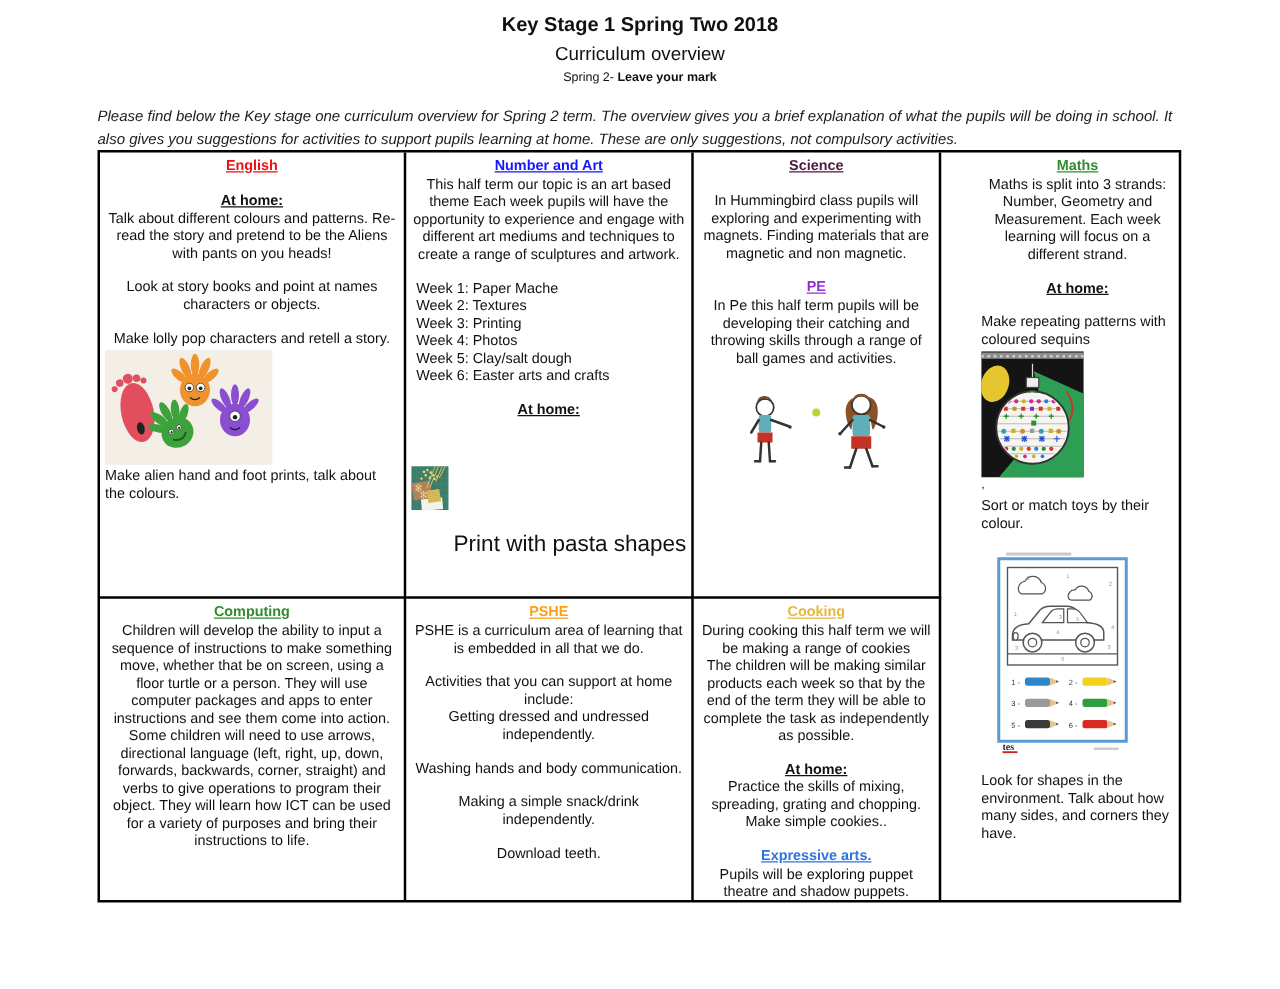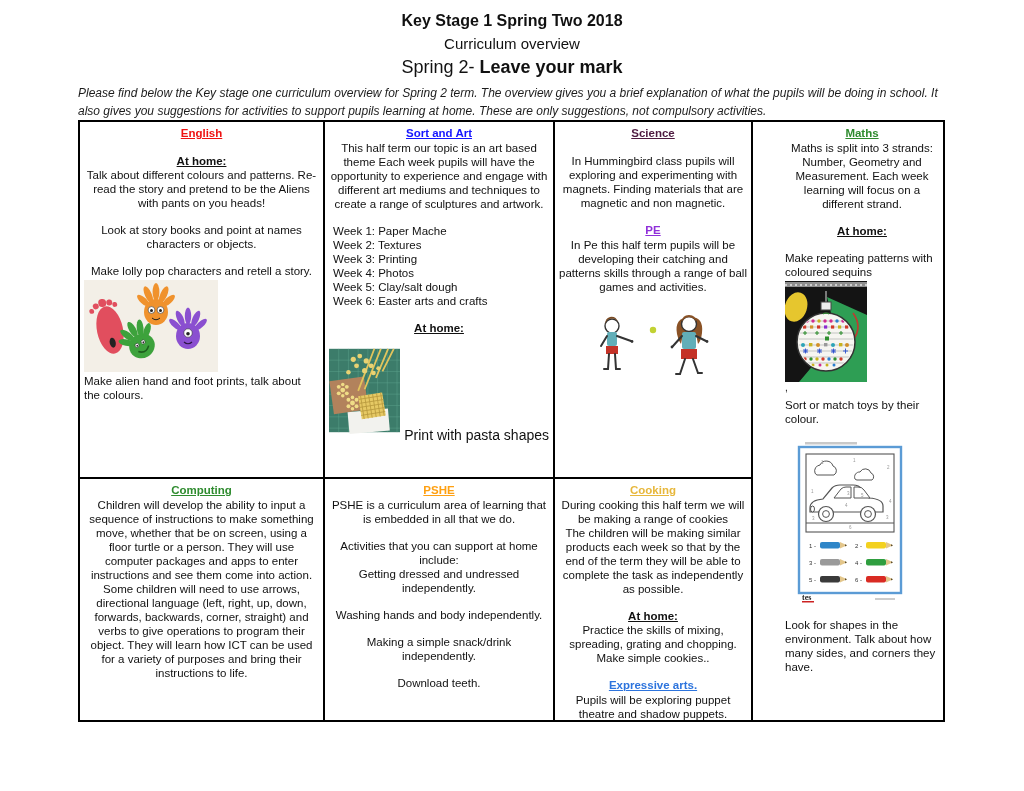--- a/index.html
+++ b/index.html
@@ -2,21 +2,21 @@
 <html><head>
 <meta charset="utf-8">
 <style>
   * { box-sizing: border-box; margin: 0; padding: 0; }
   html, body { width: 1024px; height: 791px; background: #ffffff; }
   body { position: relative; font-family: "Liberation Sans", sans-serif; color: #111; }
 
   .header { position: absolute; top: 12px; left: 0; width: 1024px; text-align: center; }
   .header .t1 { font-size: 16px; font-weight: bold; margin-bottom: 5px; }
   .header .t2 { font-size: 15px; margin-bottom: 5px; }
-  .header .t3 { font-size: 18px; }
+  .header .t3 { font-size: 10px; }
   .header .t3 .bold { font-weight: bold; }
 
   .intro { position: absolute; top: 84px; left: 78px; width: 868px;
            font-style: italic; font-size: 12px; line-height: 18px; color: #1c1c1c; }
 
   .table { position: absolute; left: 78px; top: 120px; width: 867px; height: 602px;
            border: 2px solid #000; display: grid;
            grid-template-columns: 245px 230px 198px 1fr;
            grid-template-rows: 357px 1fr; }
   .cell { border-right: 2px solid #000; border-bottom: 2px solid #000;
@@ -36,21 +36,21 @@
   .h-expressive { color: #2d74dd; }
 
   .c { text-align: center; }
   .l { text-align: left; }
   .gap { height: 13px; }
   .gap-s { height: 6px; }
   .athome { font-weight: bold; text-decoration: underline; text-align: center; }
   .weeks div { margin-left: 4px; }
   .img-block { display: block; margin-top: 2px; margin-bottom: 2px; }
   .pasta-row { display: flex; align-items: flex-end; gap: 4px; margin-top: 4px; }
-  .pasta-caption { font-size: 14px; white-space: nowrap; }
+  .pasta-caption { font-size: 18px; white-space: nowrap; }
   .stick-wrap { text-align: center; margin-top: 16px; }
   .tiny-comma { font-size: 10px; line-height: 8px; }
 </style>
 </head>
 <body>
 
 <div class="header">
   <div class="t1">Key Stage 1 Spring Two 2018</div>
   <div class="t2">Curriculum overview</div>
   <div class="t3"><span>Spring 2- </span><span class="bold">Leave your mark</span></div>
@@ -121,21 +121,21 @@
         </g>
         <circle cx="0" cy="-3" r="4.2" fill="#fff" stroke="#333" stroke-width="0.6"></circle>
         <circle cx="0" cy="-2.2" r="1.8" fill="#222"></circle>
         <path d="M-4,6 q4,3.5 8,0" stroke="#2a1540" stroke-width="1.2" fill="none"></path>
       </g>
     </svg>
     <div class="l">Make alien hand and foot prints, talk about the colours.</div>
   </div>
 
   <div class="cell">
-    <div class="h h-topic">Sort and Art</div>
+    <div class="h h-topic">Number and Art</div>
     <div class="c">This half term our topic is an art based theme Each week pupils will have the opportunity to experience and engage with different art mediums and techniques to create a range of sculptures and artwork.</div>
     <div class="gap"></div>
     <div class="weeks l">
       <div>Week 1: Paper Mache</div>
       <div>Week 2: Textures</div>
       <div>Week 3: Printing</div>
       <div>Week 4: Photos</div>
       <div>Week 5: Clay/salt dough</div>
       <div>Week 6: Easter arts and crafts</div>
     </div>
@@ -185,21 +185,21 @@
       <span class="pasta-caption">Print with pasta shapes</span>
     </div>
   </div>
 
   <div class="cell">
     <div class="h h-science">Science</div>
     <div class="gap"></div>
     <div class="c">In Hummingbird class pupils will exploring and experimenting with magnets. Finding materials that are magnetic and non magnetic.</div>
     <div class="gap"></div>
     <div class="h h-pe">PE</div>
-    <div class="c">In Pe this half term pupils will be developing their catching and patterns skills through a range of ball games and activities.</div>
+    <div class="c">In Pe this half term pupils will be developing their catching and throwing skills through a range of ball games and activities.</div>
     <div class="stick-wrap">
       <svg width="150" height="70" viewBox="0 0 150 70">
         <circle cx="34" cy="16" r="7" fill="#fff" stroke="#333" stroke-width="1.4"></circle>
         <path d="M27,15 a7,7 0 0 1 13,-3 q-2,-6 -8,-5 q-5,1 -5,8z" fill="#7a4a22"></path>
         <rect x="29" y="22" width="10" height="14" rx="2" fill="#62aeb8"></rect>
         <path d="M39,26 L53,31 M29,26 L23,36" stroke="#333" stroke-width="2" stroke-linecap="round"></path>
         <circle cx="54" cy="31.5" r="1.4" fill="#333"></circle>
         <rect x="28" y="36" width="12" height="8" fill="#c43227"></rect>
         <path d="M31,44 L30,59 M37,44 L38,59" stroke="#333" stroke-width="2" stroke-linecap="round"></path>
         <path d="M30,59 h-4 M38,59 h4" stroke="#333" stroke-width="2" stroke-linecap="round"></path>
@@ -352,21 +352,21 @@
     <div class="c">Children will develop the ability to input a sequence of instructions to make something move, whether that be on screen, using a floor turtle or a person. They will use computer packages and apps to enter instructions and see them come into action. Some children will need to use arrows, directional language (left, right, up, down, forwards, backwards, corner, straight) and verbs to give operations to program their object. They will learn how ICT can be used for a variety of purposes and bring their instructions to life.</div>
   </div>
 
   <div class="cell r2">
     <div class="h h-pshe">PSHE</div>
     <div class="c">PSHE is a curriculum area of learning that is embedded in all that we do.</div>
     <div class="gap"></div>
     <div class="c">Activities that you can support at home include:</div>
     <div class="c">Getting dressed and undressed independently.</div>
     <div class="gap"></div>
-    <div class="c">Washing hands and body independently.</div>
+    <div class="c">Washing hands and body communication.</div>
     <div class="gap"></div>
     <div class="c">Making a simple snack/drink independently.</div>
     <div class="gap"></div>
     <div class="c">Download teeth.</div>
   </div>
 
   <div class="cell r2">
     <div class="h h-cooking">Cooking</div>
     <div class="c">During cooking this half term we will be making a range of cookies</div>
     <div class="c">The children will be making similar products each week so that by the end of the term they will be able to complete the task as independently as possible.</div>

